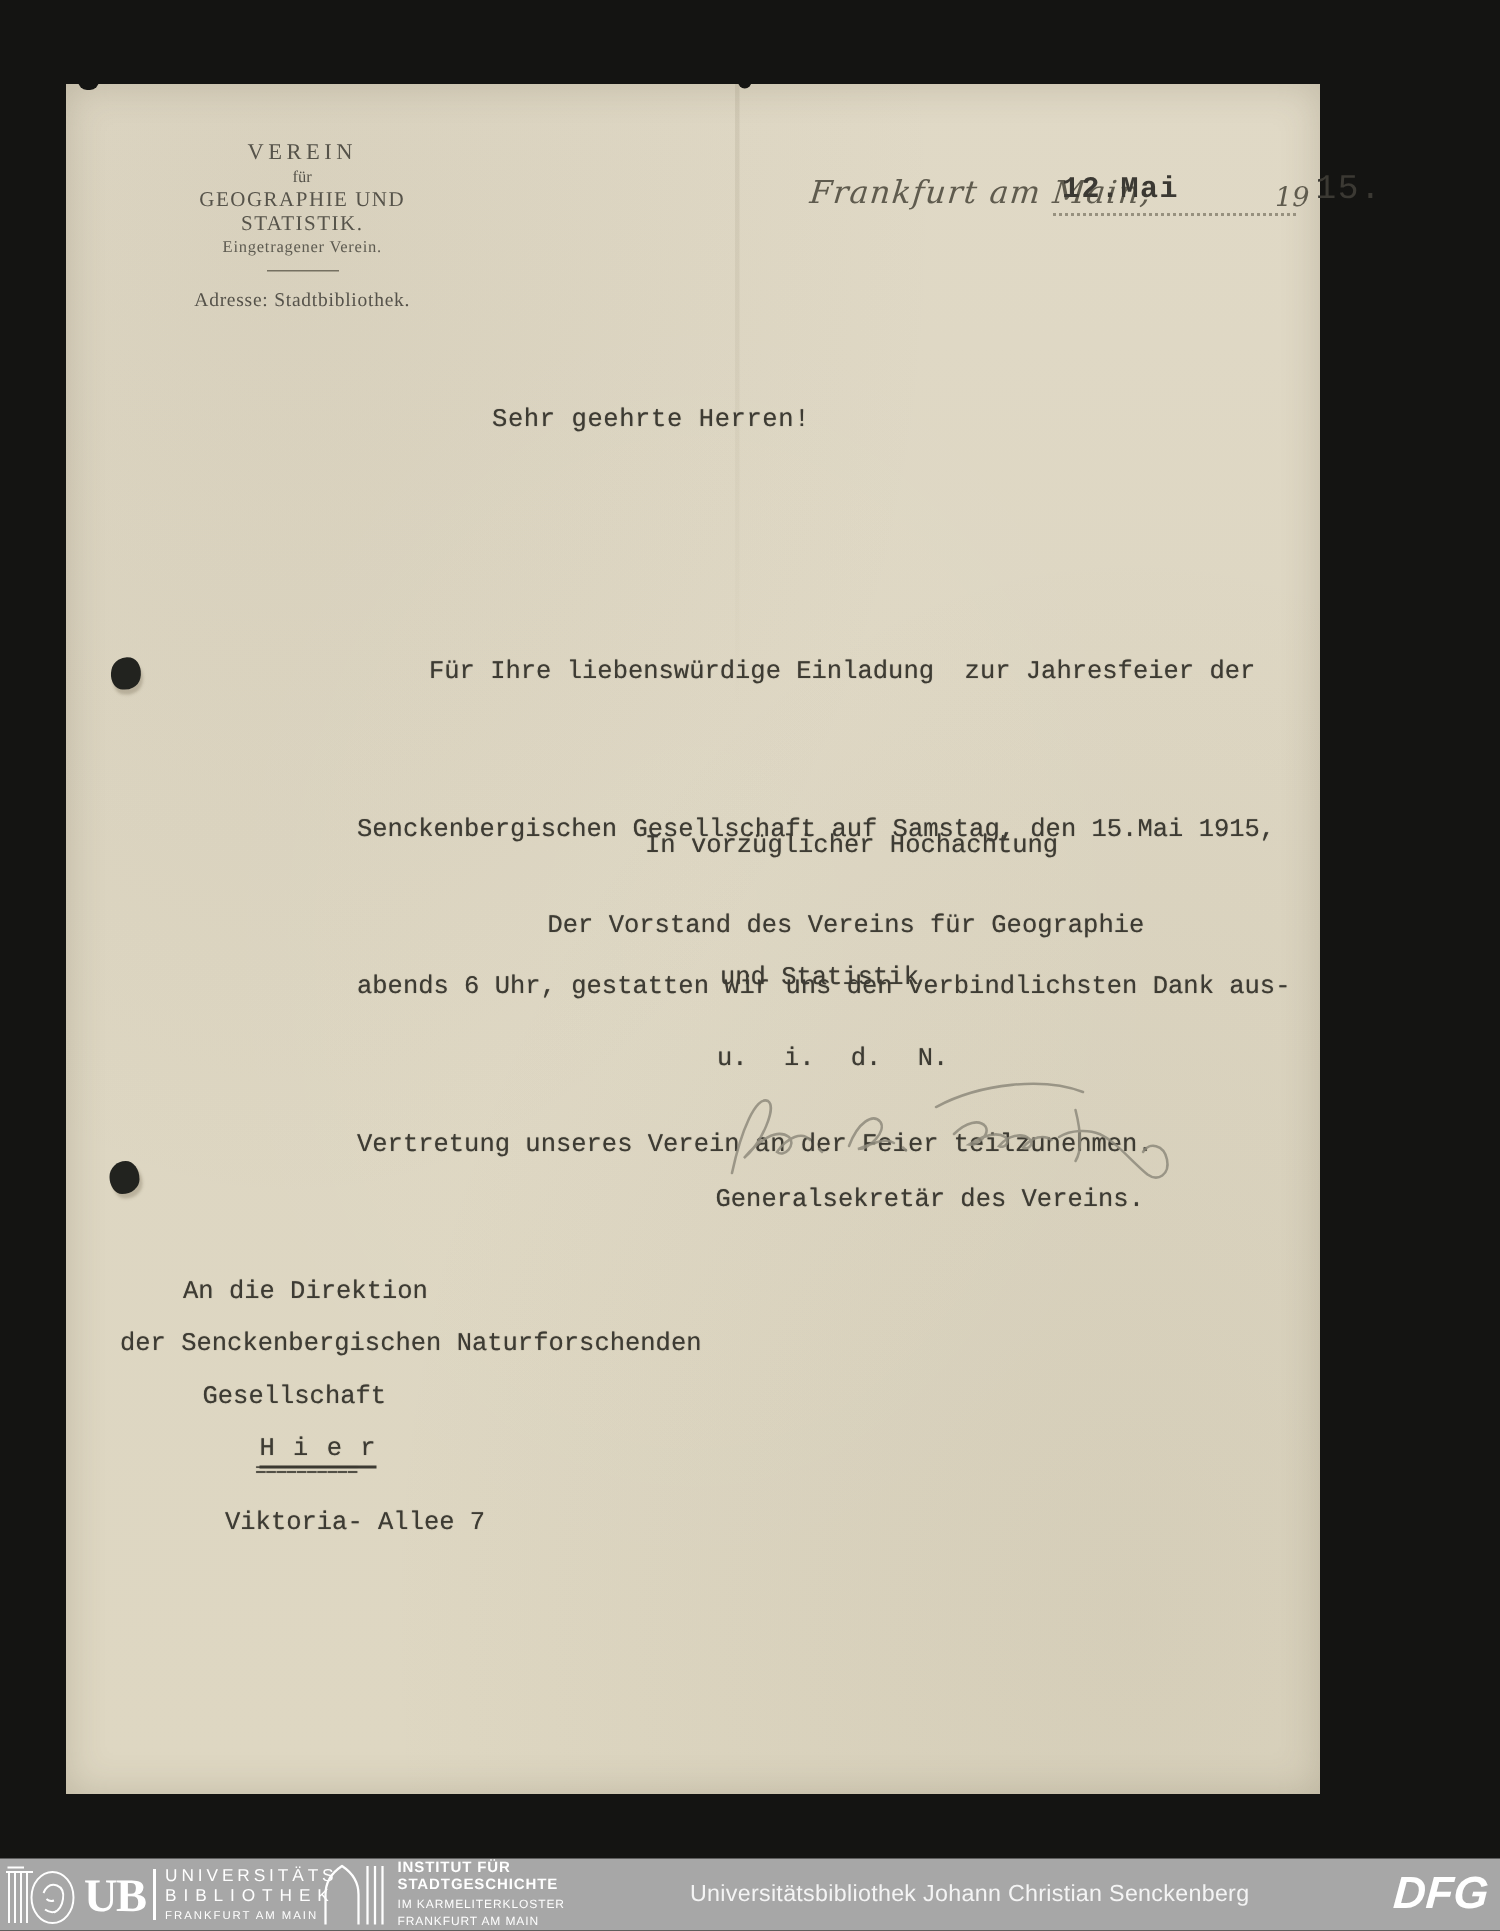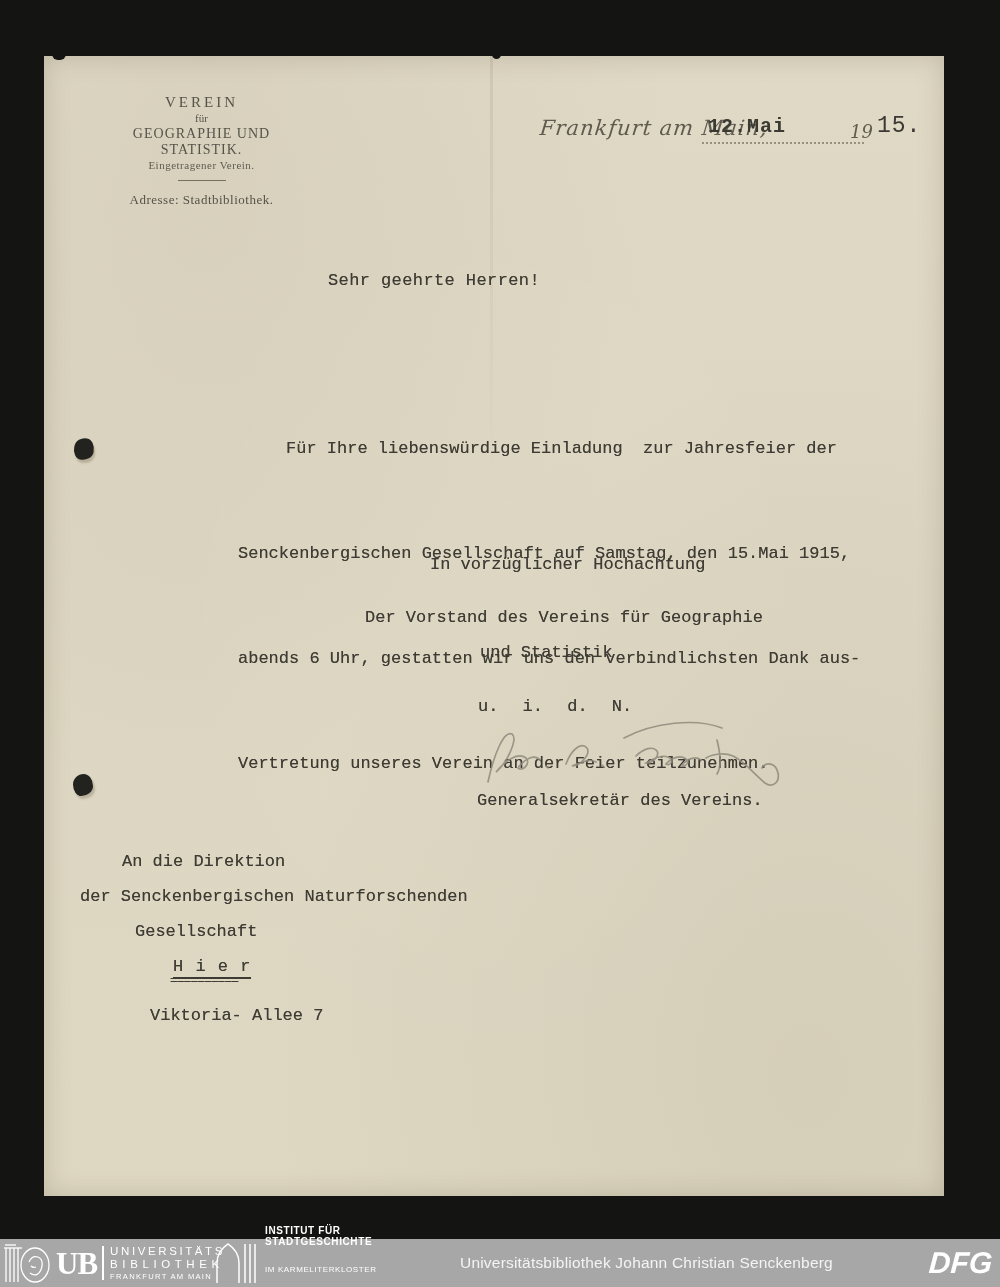--- a/index.html
+++ b/index.html
@@ -5,21 +5,21 @@
   html,body{margin:0;padding:0;}
   body{
     width:1000px;height:1287px;
     background:#141412;
     position:relative;
     overflow:hidden;
     font-family:"Liberation Sans", sans-serif;
   }
   
   .paper{
-    position:absolute;left:44px;top:56px;width:900px;height:1140px;
+    position:absolute;left:44px;top:56px;width:836px;height:1140px;
     background:
       radial-gradient(ellipse at 18% 8%, rgba(120,108,82,.07), transparent 45%),
       radial-gradient(ellipse at 85% 90%, rgba(110,100,75,.08), transparent 50%),
       radial-gradient(ellipse at 50% 50%, rgba(255,252,240,.05), transparent 60%),
       linear-gradient(180deg,#e0d9c6 0%, #ddd6c2 45%, #ded7c2 100%);
     box-shadow: inset 0 0 26px rgba(85,76,55,.22);
   }
   .fold-line{
     position:absolute;left:446px;top:0;width:3px;height:420px;
     background:linear-gradient(180deg, rgba(120,110,85,.14), rgba(120,110,85,0));
@@ -100,21 +100,21 @@
     font-family:"Liberation Serif", serif;font-weight:bold;font-size:31px;
     margin-left:2px;letter-spacing:-1px;line-height:1;
   }
   .ub-divider{width:2px;height:34px;background:#fff;margin:0 6px 0 5px;}
   .logo-text{display:flex;flex-direction:column;justify-content:center;line-height:1;}
   .ub-l1{font-size:11.5px;letter-spacing:2.6px;margin-bottom:2px;}
   .ub-l2{font-size:11.5px;letter-spacing:4.6px;margin-bottom:2px;}
   .ub-l3{font-size:7.6px;letter-spacing:1.3px;}
   .inst-group{position:absolute;left:212px;top:2px;height:44px;display:flex;align-items:center;}
   .inst-l1,.inst-l2{font-size:10px;font-weight:bold;letter-spacing:.6px;margin-bottom:1px;}
-  .inst-l3,.inst-l4{font-size:8px;letter-spacing:.6px;margin-top:18px;}
+  .inst-l3,.inst-l4{font-size:8px;letter-spacing:.6px;margin-top:3px;}
   .senckenberg{
     position:absolute;left:460px;top:0;height:48px;display:flex;align-items:center;
     font-size:15.5px;color:#f4f4f4;letter-spacing:.2px;
   }
   .dfg{
     position:absolute;right:8px;top:0;height:48px;display:flex;align-items:center;
     font-weight:bold;font-style:italic;font-size:30px;letter-spacing:0px;
     transform:skewX(-4deg);
   }
   svg{display:block;}

